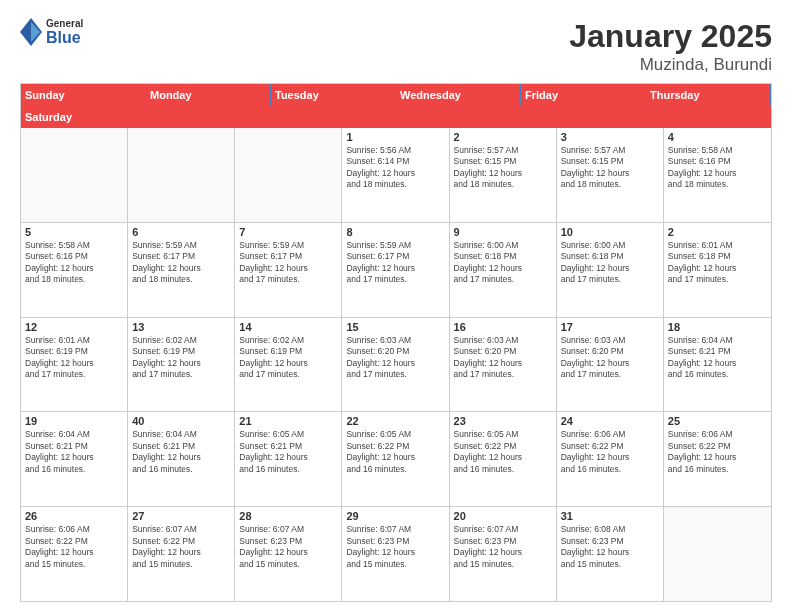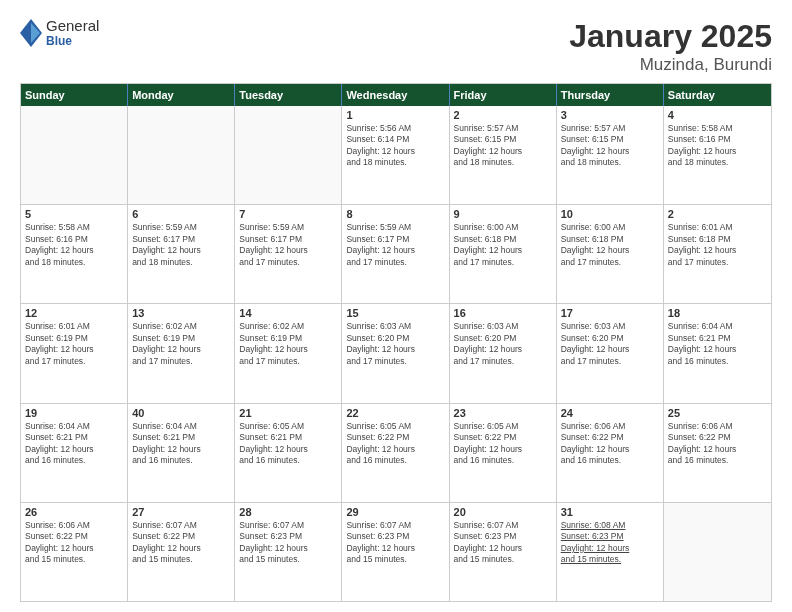--- a/index.html
+++ b/index.html
@@ -26,26 +26,26 @@
     .logo {
       display: flex;
       align-items: center;
     }
     .logo-text {
       display: flex;
       flex-direction: column;
       line-height: 1.1;
     }
     .logo-general {
-      font-size: 15px;
-      font-weight: normal;
+      font-size: 10px;
+      font-weight: bold;
       color: #333;
     }
     .logo-blue {
-      font-size: 12px;
+      font-size: 16px;
       font-weight: bold;
       color: #2a5fa5;
     }
     .logo-icon {
       width: 22px;
       height: 28px;
       margin-right: 4px;
     }
     .title-block {
       text-align: right;
@@ -60,22 +60,22 @@
       color: #555;
     }
     .calendar {
       flex: 1;
       display: flex;
       flex-direction: column;
       border: 1px solid #ccc;
     }
     .cal-header {
       display: grid;
-      grid-template-columns: repeat(7, 1fr);
-      background: #14532d;
+      grid-template-columns: repeat(6, 1fr);
+      background: #ef4444;
     }
     .cal-header-cell {
       color: #fff;
       font-size: 11px;
       font-weight: bold;
       padding: 5px 4px;
       text-align: left;
       border-right: 1px solid #4a7fc1;
     }
     .cal-header-cell:last-child { border-right: none; }
@@ -363,21 +363,21 @@
           </div>
           <div class="cal-cell">
             <div class="day-num">20</div>
             <div class="day-info" style="white-space: pre-line;">Sunrise: 6:07 AM
 Sunset: 6:23 PM
 Daylight: 12 hours
 and 15 minutes.</div>
           </div>
           <div class="cal-cell">
             <div class="day-num">31</div>
-            <div class="day-info" style="white-space: pre-line; text-decoration: underline;">Sunrise: 6:08 AM
+            <div class="day-info" style="white-space: pre-line;">Sunrise: 6:08 AM
 Sunset: 6:23 PM
 Daylight: 12 hours
 and 15 minutes.</div>
           </div>
           <div class="cal-cell empty"></div>
         </div>
       </div>
   </div>
 </div>
 

